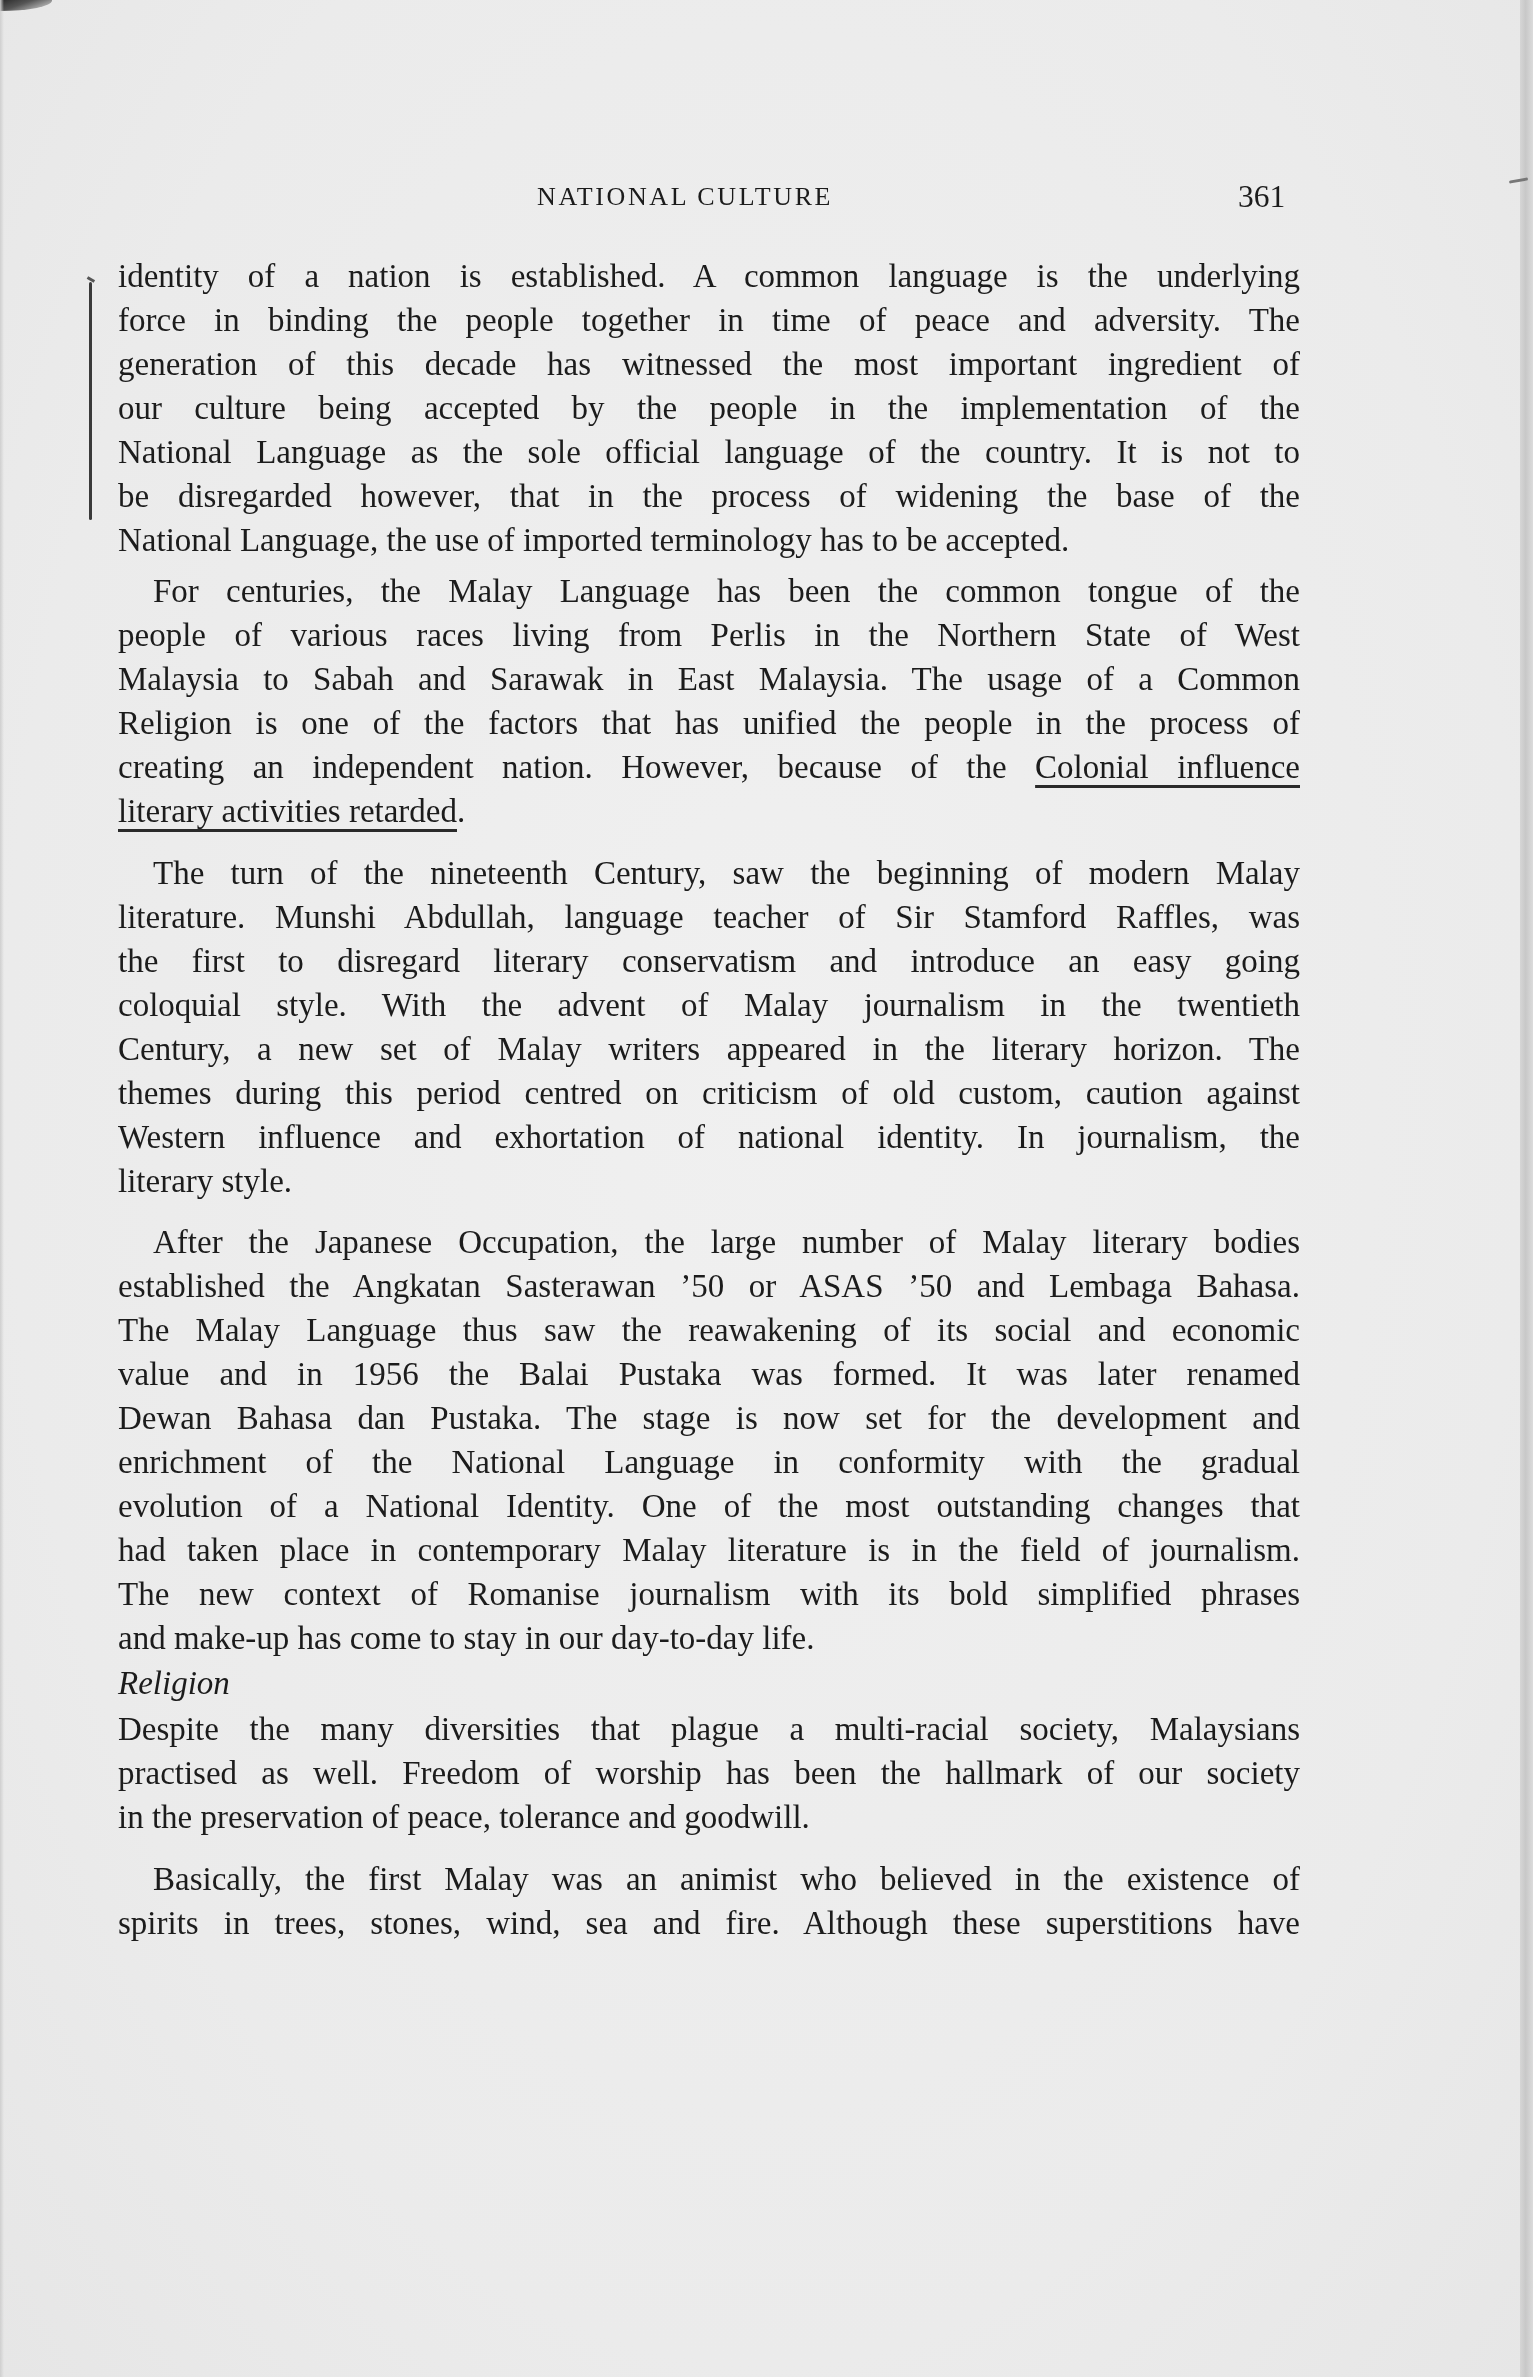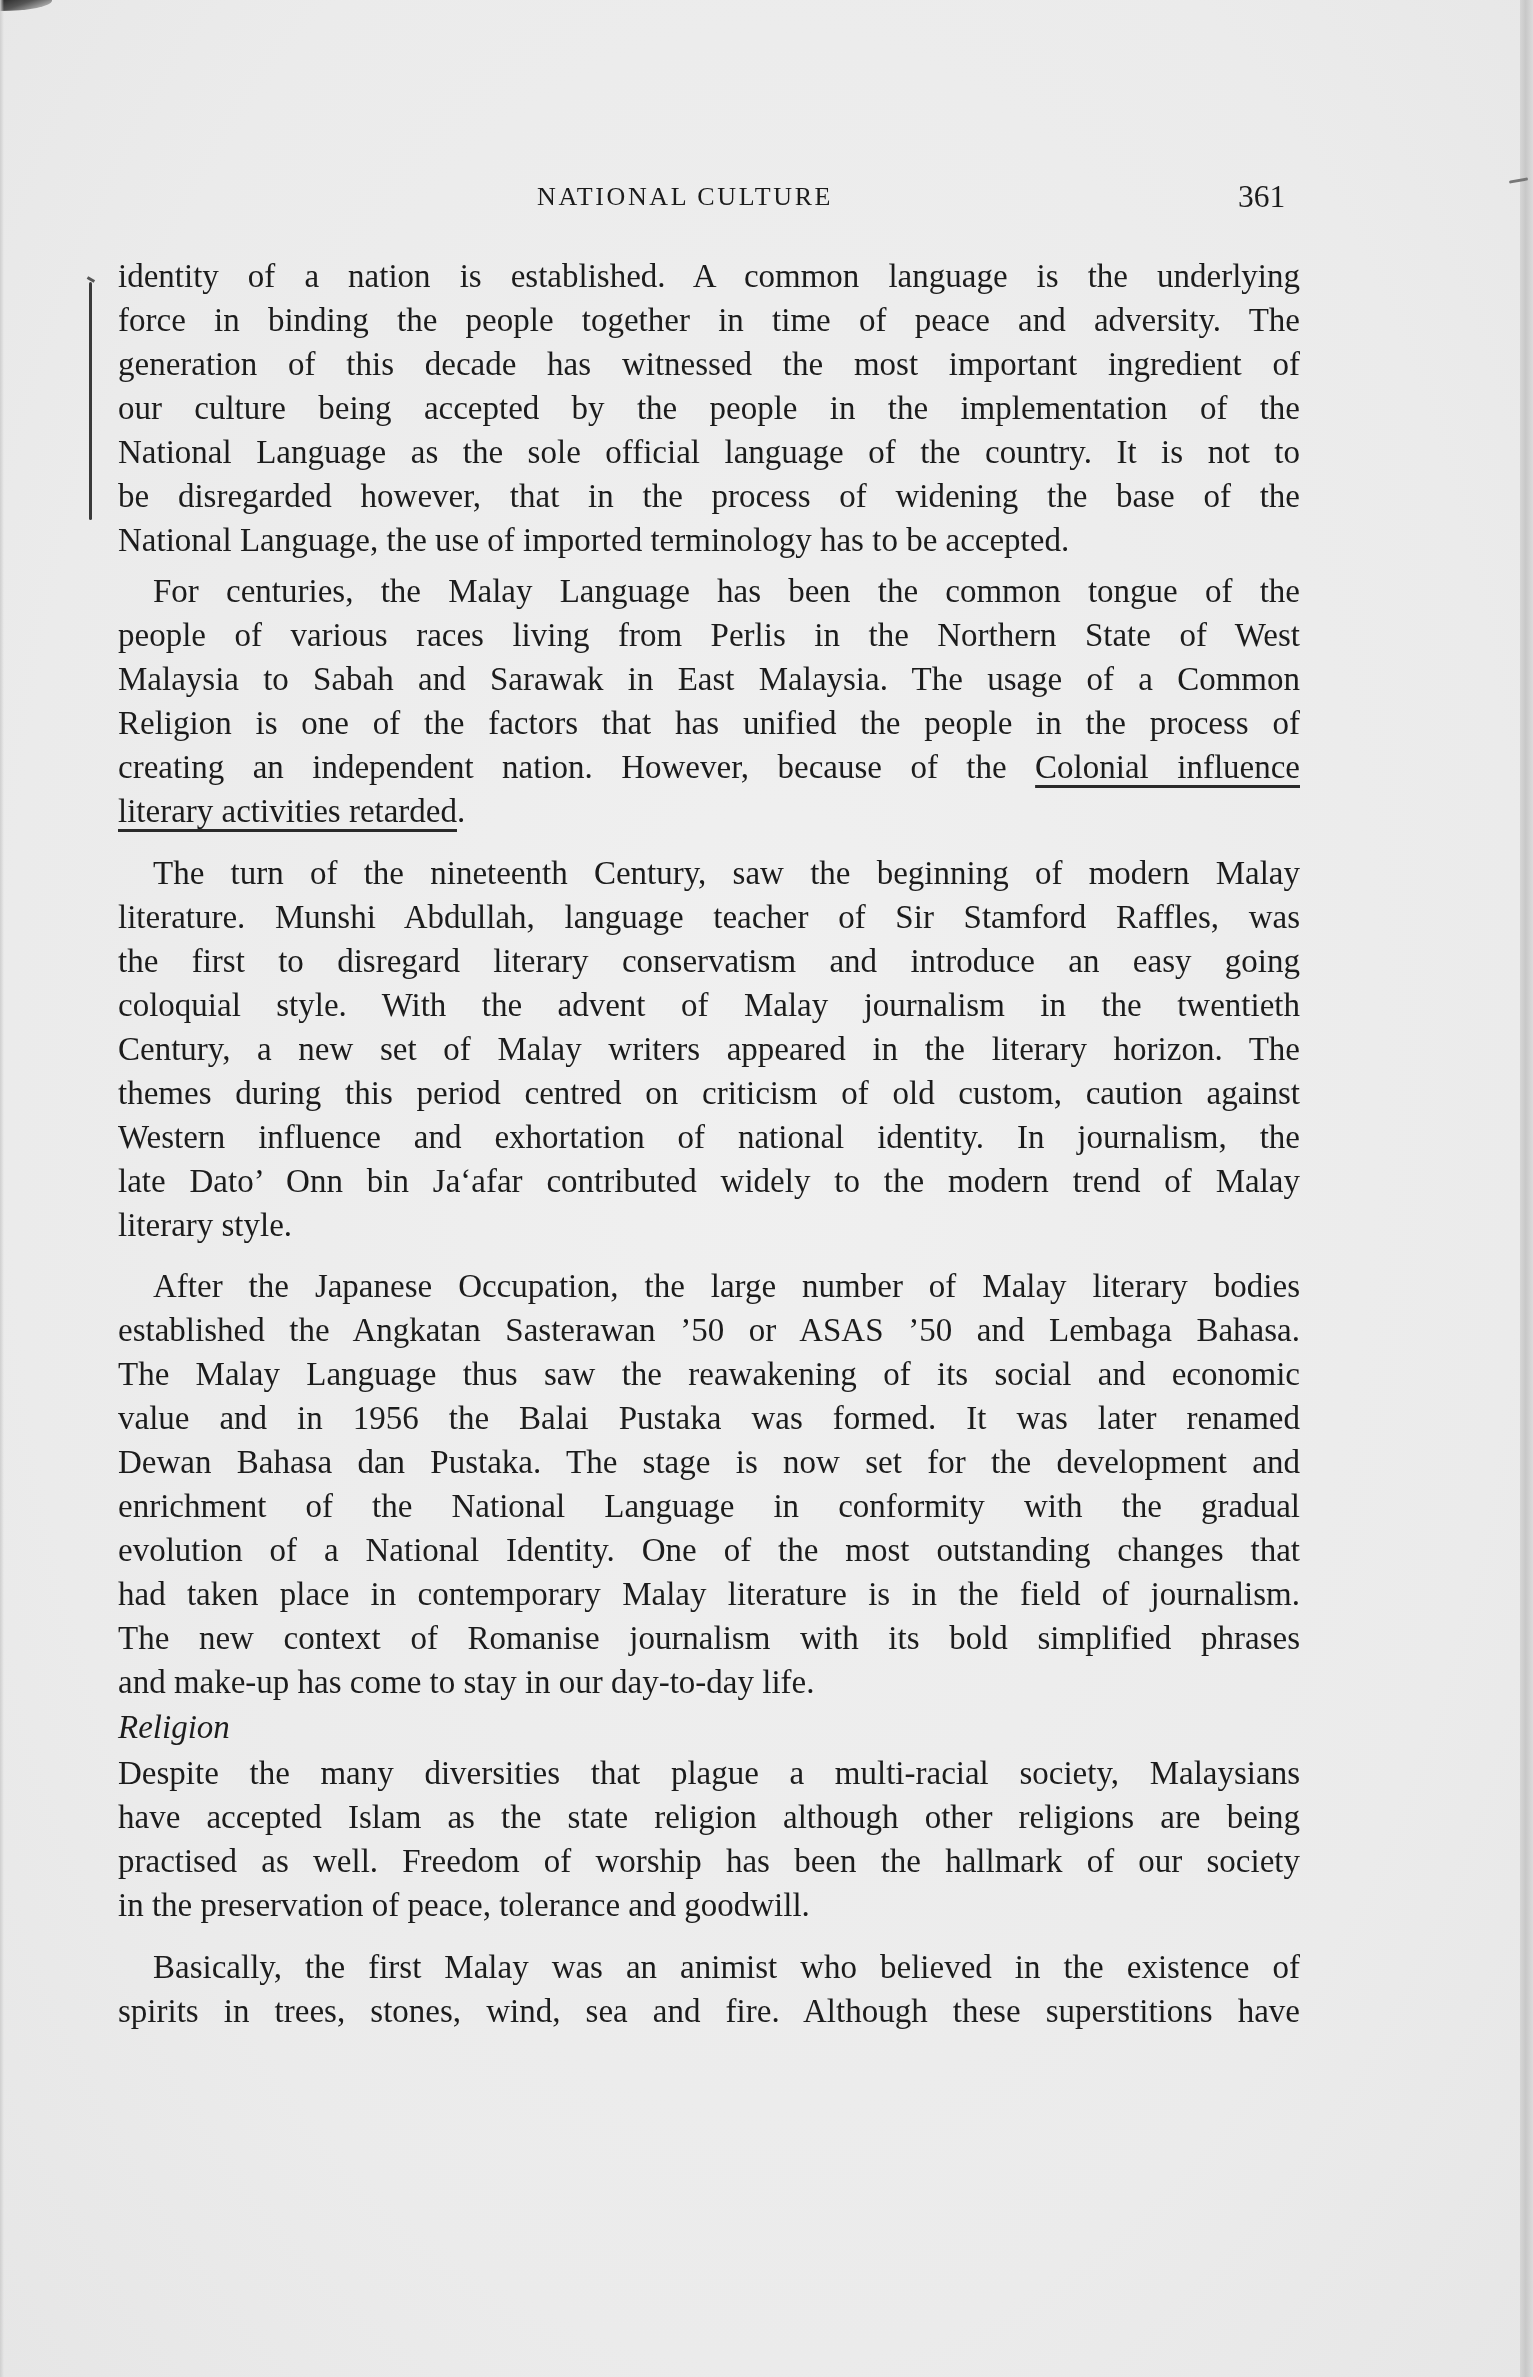--- a/index.html
+++ b/index.html
@@ -170,21 +170,20 @@
     <div class="spacer-m"></div>
 
     <div class="para">
       <span class="line first-indent">The turn of the nineteenth Century, saw the beginning of modern Malay</span>
       <span class="line">literature. Munshi Abdullah, language teacher of Sir Stamford Raffles, was</span>
       <span class="line">the first to disregard literary conservatism and introduce an easy going</span>
       <span class="line">coloquial style. With the advent of Malay journalism in the twentieth</span>
       <span class="line">Century, a new set of Malay writers appeared in the literary horizon. The</span>
       <span class="line">themes during this period centred on criticism of old custom, caution against</span>
       <span class="line">Western influence and exhortation of national identity. In journalism, the</span>
-      <span class="line">late Dato’ Onn bin Ja‘afar contributed widely to the modern trend of Malay</span>
       <span class="line last">literary style.</span>
     </div>
 
     <div class="spacer-m"></div>
 
     <div class="para">
       <span class="line first-indent">After the Japanese Occupation, the large number of Malay literary bodies</span>
       <span class="line">established the Angkatan Sasterawan ’50 or ASAS ’50 and Lembaga Bahasa.</span>
       <span class="line">The Malay Language thus saw the reawakening of its social and economic</span>
       <span class="line">value and in 1956 the Balai Pustaka was formed. It was later renamed</span>
@@ -193,21 +192,20 @@
       <span class="line">evolution of a National Identity. One of the most outstanding changes that</span>
       <span class="line">had taken place in contemporary Malay literature is in the field of journalism.</span>
       <span class="line">The new context of Romanise journalism with its bold simplified phrases</span>
       <span class="line last">and make-up has come to stay in our day-to-day life.</span>
     </div>
 
     <div class="line last heading-italic">Religion</div>
 
     <div class="para">
       <span class="line">Despite the many diversities that plague a multi-racial society, Malaysians</span>
-      <span class="line">have accepted Islam as the state religion although other religions are being</span>
       <span class="line">practised as well. Freedom of worship has been the hallmark of our society</span>
       <span class="line last">in the preservation of peace, tolerance and goodwill.</span>
     </div>
 
     <div class="spacer-m"></div>
 
     <div class="para">
       <span class="line first-indent">Basically, the first Malay was an animist who believed in the existence of</span>
       <span class="line">spirits in trees, stones, wind, sea and fire. Although these superstitions have</span>
     </div>

